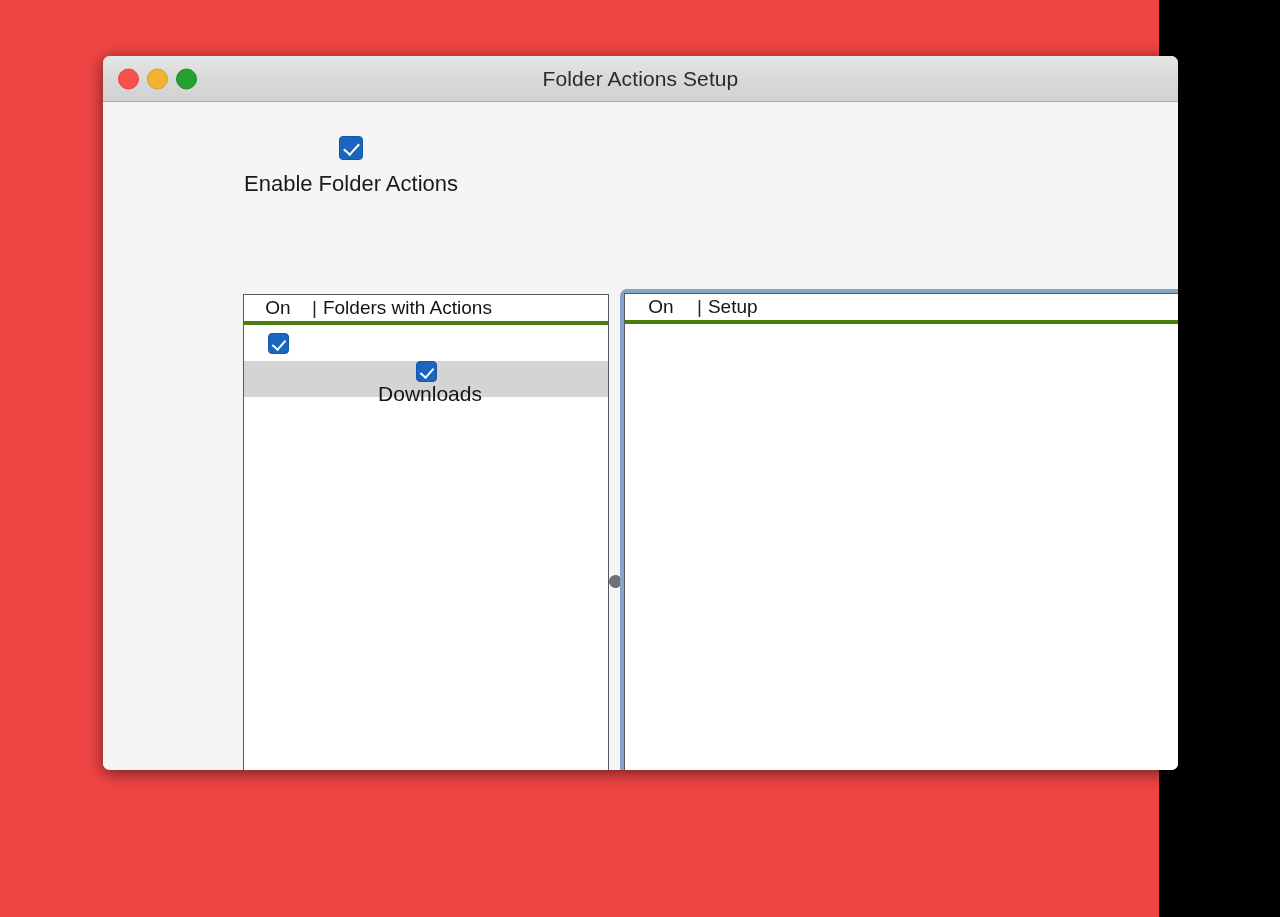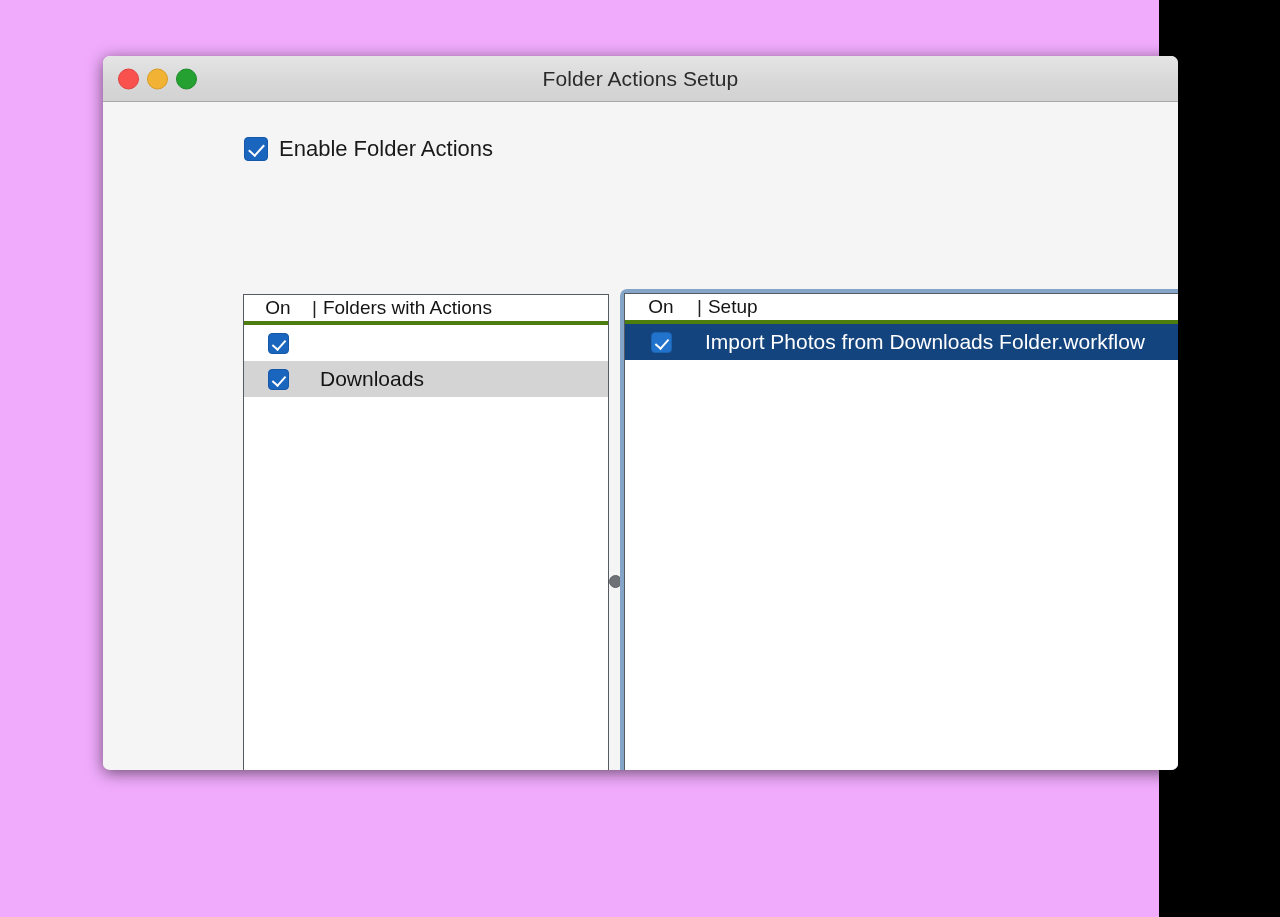--- a/index.html
+++ b/index.html
@@ -9,21 +9,21 @@
     height: 917px;
     background: #000000;
     font-family: "Liberation Sans", sans-serif;
     overflow: hidden;
   }
 
   #screen {
     position: relative;
     width: 1159px;
     height: 917px;
-    background: #f0abfc;
+    background: #ef4444;
     padding-left: 48px;
   }
 
   
   .window {
     position: absolute;
     left: 103px;
     top: 56px;
     width: 1075px;
     height: 714px;
@@ -77,20 +77,21 @@
     background: #f5f5f5;
   }
 
   .enable-row {
     position: absolute;
     left: 141px;
     top: 34px;
     display: flex;
     align-items: center;
     gap: 11px;
+    flex-direction: column;
   }
 
   .enable-label {
     font-size: 22px;
     color: #1a1a1a;
   }
 
   
   .cb {
     width: 24px;
@@ -203,20 +204,21 @@
     justify-content: center;
     align-items: center;
     flex: none;
   }
   .panel-right .row .cell-on { width: 72px; }
 
   .row .cell-main { flex: 1; padding-left: 8px; }
 
   .row.sel-gray {
     background: #d4d4d4;
+    flex-direction: column;
   }
   .row.sel-blue {
     background: #14447e;
     color: #ffffff;
   }
   .row.sel-blue .cb {
     background: #2273cc;
     border-color: #1b63b3;
   }
 
@@ -279,24 +281,18 @@
       <div class="splitter-dot"></div>
 
       <div class="focus-wrap">
         <div class="panel-right">
           <div class="tbl-header">
             <span class="col-on">On</span>
             <span class="col-divider">|</span>
             <span class="col-main">Setup</span>
           </div>
 
-          <div class="row sel-blue">
-            <span class="cell-on">
-              <span class="cb small"></span>
-            </span>
-            <span class="cell-main">Import Photos from Downloads Folder.workflow</span>
-          </div>
         </div>
       </div>
 
     </div>
   </div>
 </div>
 
 </body></html>

